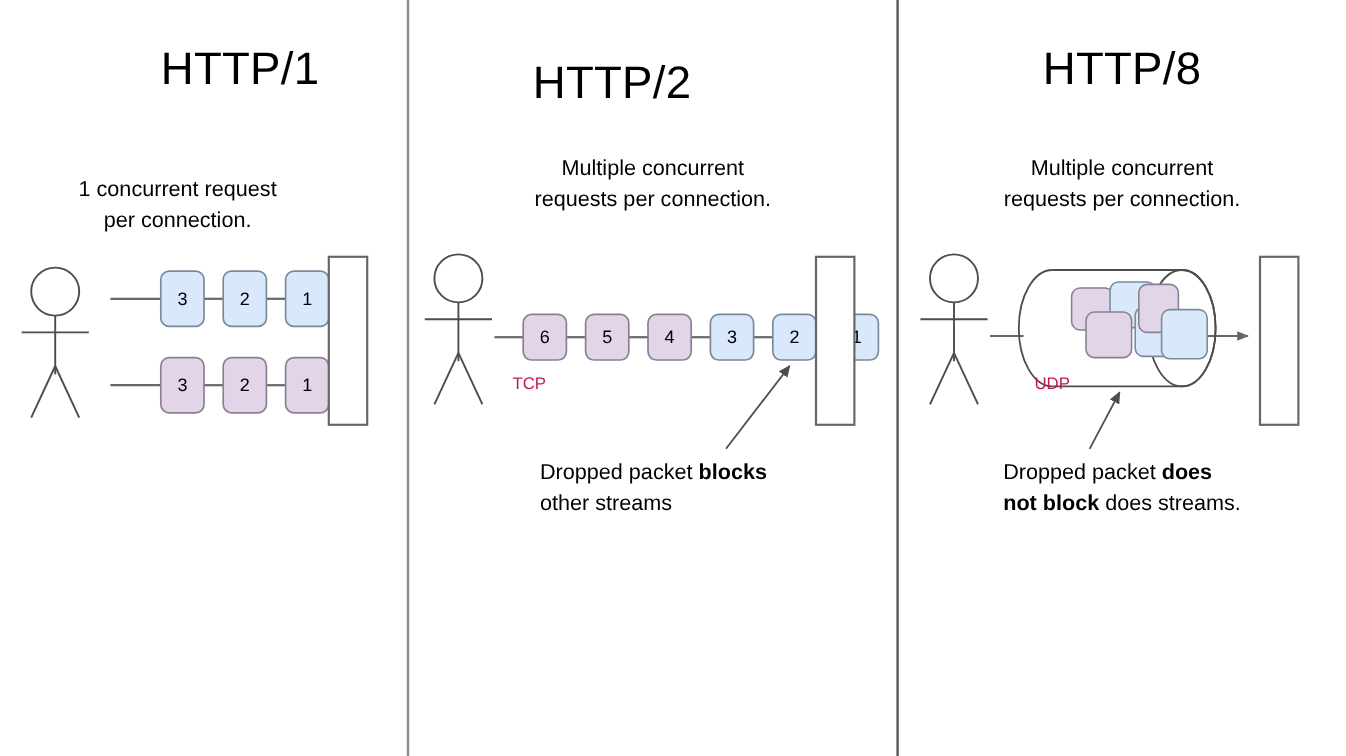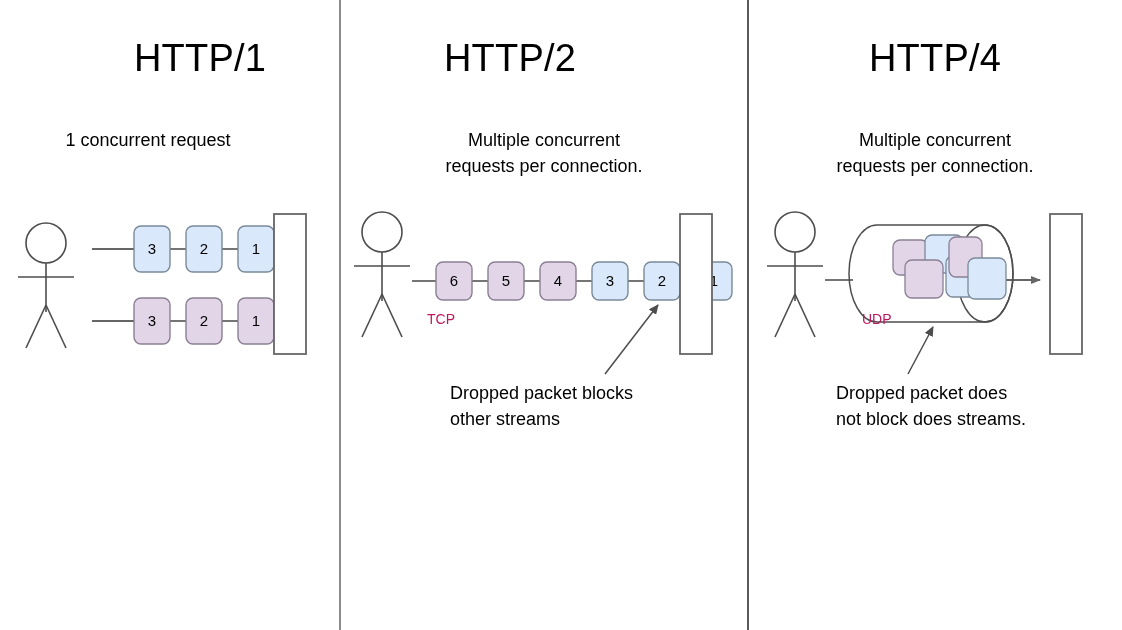--- a/index.html
+++ b/index.html
@@ -47,21 +47,21 @@
     color: #000;
   }
   .panel-caption {
     position: absolute;
     text-align: left;
     font-size: 18px;
     font-weight: 400;
     line-height: 1.45;
     color: #000;
   }
-  .panel-caption b { font-weight: 400; }
+  .panel-caption b { font-weight: 700; }
   .proto-label {
     position: absolute;
     font-size: 14px;
     font-weight: 400;
     color: #be185d;
     white-space: nowrap;
   }
   .pkt-num {
     font-size: 15px;
     font-family: "Liberation Sans", sans-serif;
@@ -229,36 +229,37 @@
     <g>
       <line x1="908" y1="374" x2="933" y2="327" stroke="#4d4d4d" stroke-width="1.5" marker-end="url(#arrowThin)"></line>
     </g>
 
     <g>
       <rect x="1050" y="214" width="32" height="140" fill="#ffffff" stroke="#666666" stroke-width="1.8"></rect>
     </g>
   </svg>
 
   <div class="panel-title" style="left:0; top:38px; width:400px;">HTTP/1</div>
-  <div class="panel-sub" style="left:0; top:128px; width:296px;">
+  <div class="panel-sub" style="left:0; top:145px; width:296px;">
     <div>1 concurrent request</div>
-  </div>
-
-  <div class="panel-title" style="left:340px; top:38px; width:340px;">HTTP/2</div>
+    <div>per connection.</div>
+  </div>
+
+  <div class="panel-title" style="left:340px; top:50px; width:340px;">HTTP/2</div>
   <div class="panel-sub" style="left:340px; top:128px; width:408px;">
     <div>Multiple concurrent</div>
     <div>requests per connection.</div>
   </div>
   <div class="proto-label" style="left:427px; top:311px;">TCP</div>
   <div class="panel-caption" style="left:450px; top:380px; width:270px;">
     <div><span>Dropped packet </span><b>blocks</b></div>
     <div>other streams</div>
   </div>
 
-  <div class="panel-title" style="left:748px; top:38px; width:374px;">HTTP/4</div>
+  <div class="panel-title" style="left:748px; top:38px; width:374px;">HTTP/8</div>
   <div class="panel-sub" style="left:748px; top:128px; width:374px;">
     <div>Multiple concurrent</div>
     <div>requests per connection.</div>
   </div>
   <div class="proto-label" style="left:862px; top:311px;">UDP</div>
   <div class="panel-caption" style="left:836px; top:380px; width:280px;">
     <div><span>Dropped packet </span><b>does</b></div>
     <div><b>not block</b><span> does streams.</span></div>
   </div>
 

